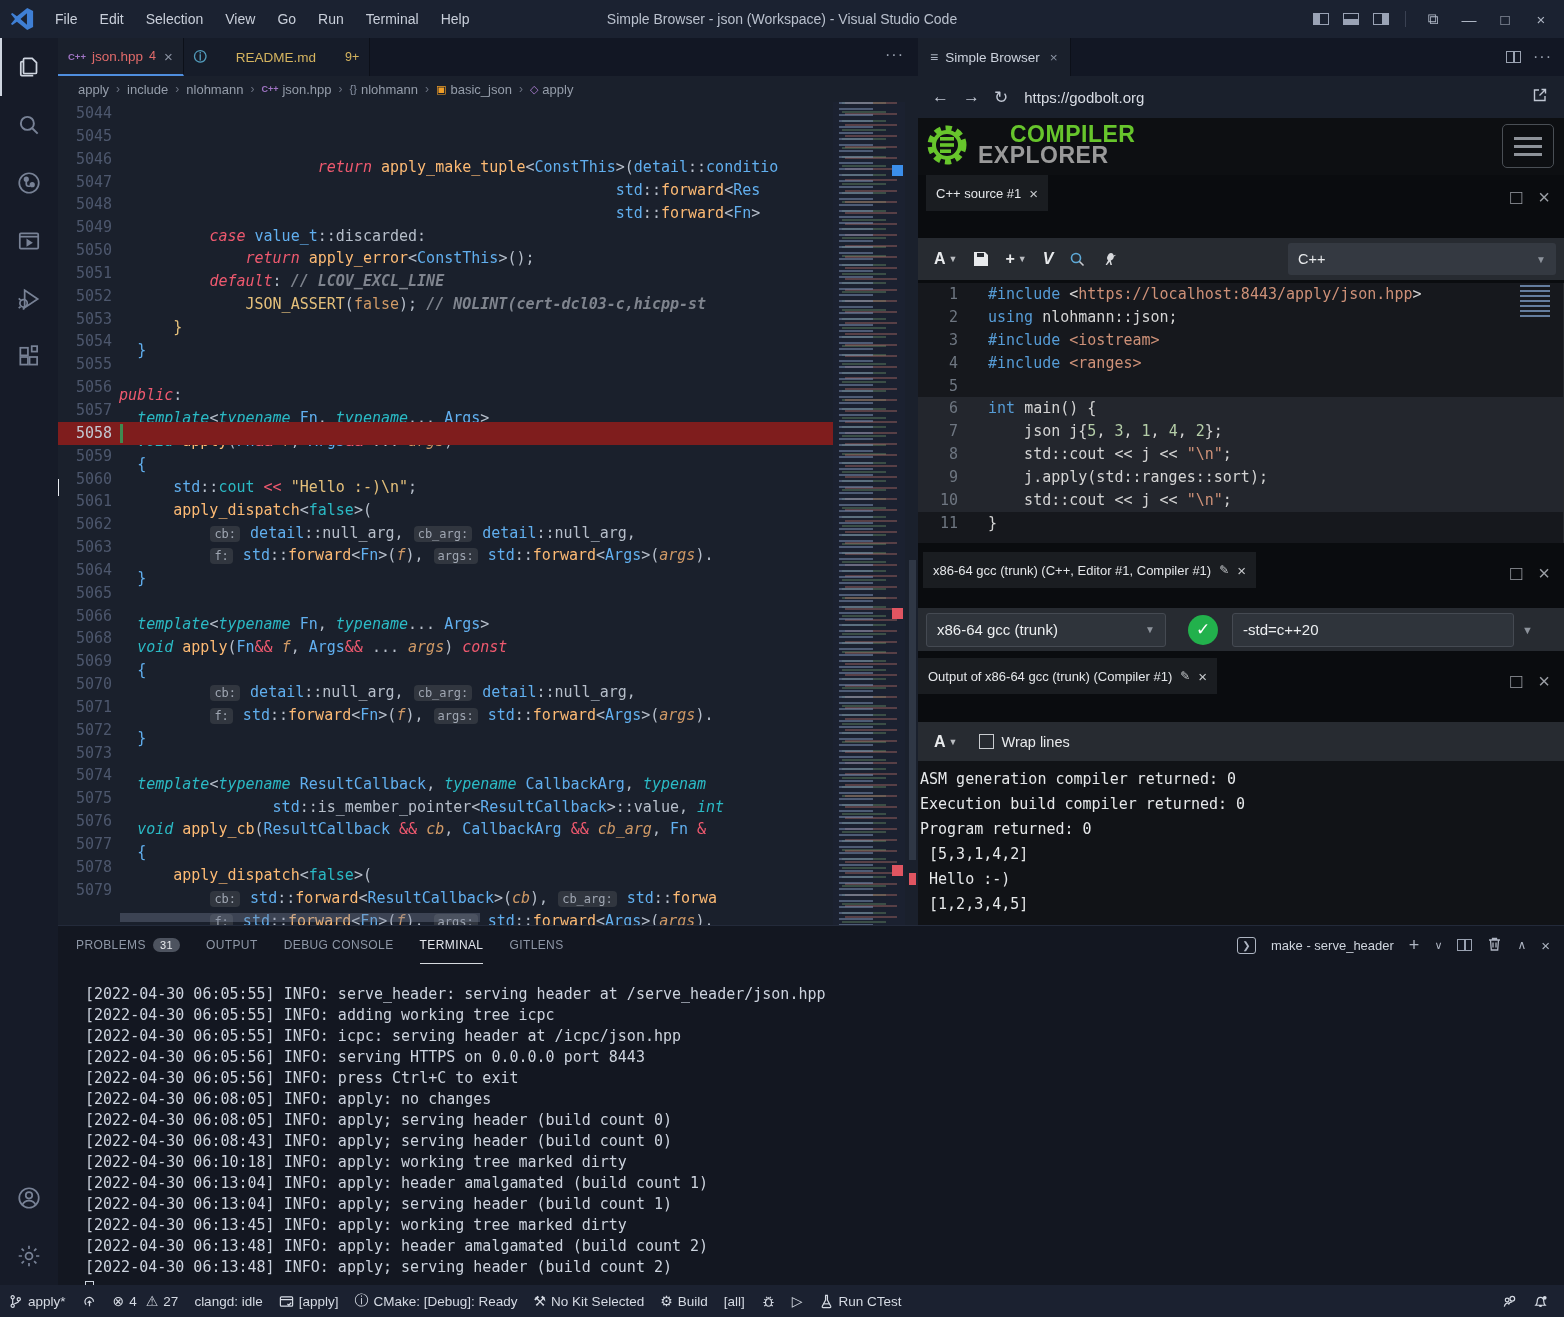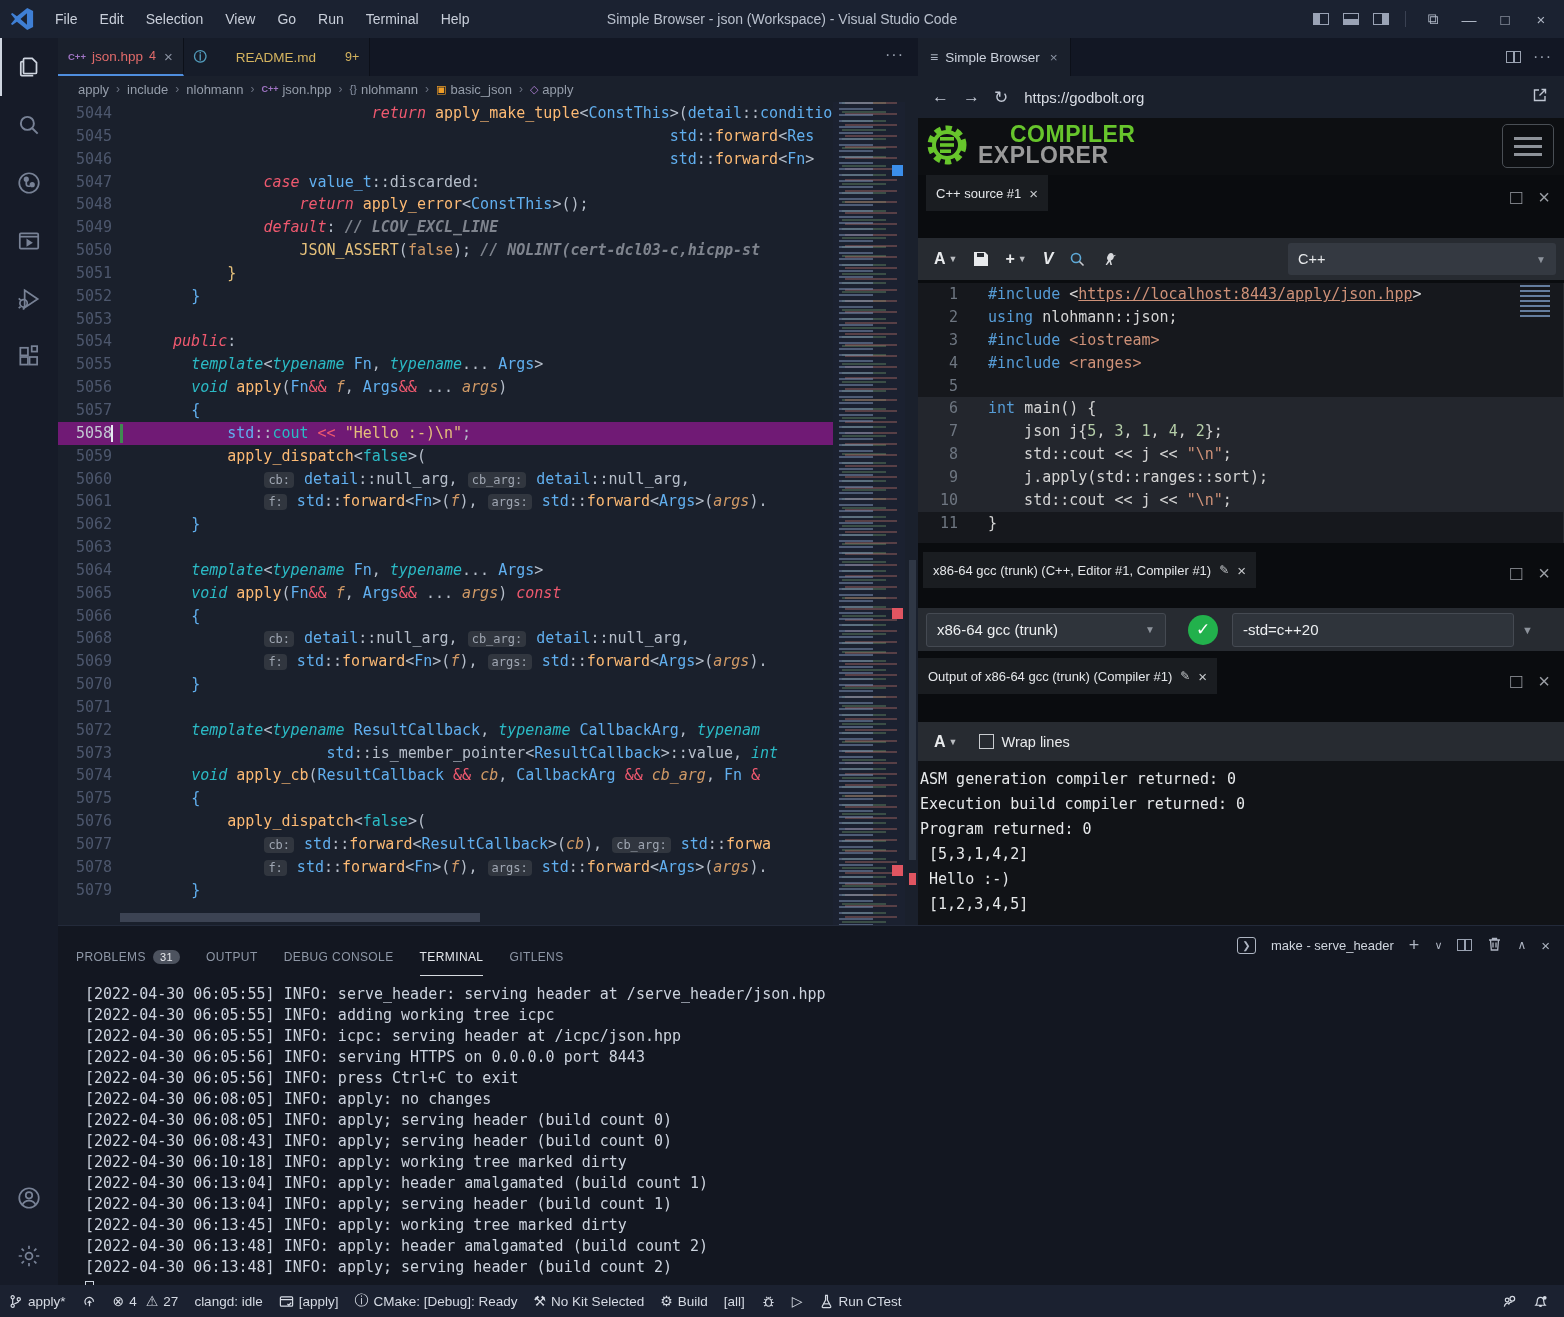--- a/index.html
+++ b/index.html
@@ -44,24 +44,24 @@
   .tab-label-yel { color:#d5b45f;padding-left:23px; }
   #tab-more { position:absolute; right:14px; top:8px; color:#9aa2b1; font-size:16px; letter-spacing:1px; }
   #breadcrumb { position:absolute; left:0; top:38px; width:860px; height:26px; display:flex; align-items:center;
     padding-left:20px; font-size:13px; color:#959daa; background:#1a202c; }
   .bc-sep { margin:0 7px; color:#6a7180; font-size:12px; }
   .bc-ico { margin-right:4px; font-size:11px; }
 
   
   #main-code { position:absolute; left:0; top:64px; width:775px; height:823px; overflow:hidden; }
   .cl { display:flex; height:22.85px; line-height:22.85px; white-space:pre;
-    font-family:"DejaVu Sans Mono",monospace; font-size:15px; position:relative; }
+    font-family:"DejaVu Sans Mono",monospace; font-size:15px; position:relative;flex-direction:column; }
   .cl .ln { width:54px; text-align:right; color:#4d576d; flex:0 0 54px; }
   .cl .lc { padding-left:43px; color:#b6beca; position:relative; }
-  .cl.act { background:#701a75; }
+  .cl.act { background:#7f1d1d; }
   .cl.act .ln { color:#c2c8d2; }
   .modbar { position:absolute; left:62px; top:2px; width:3px; height:19px; background:#3f8a51; }
   .caret { position:absolute; left:-1px; top:3px; width:2px; height:17px; background:#e7eaf0; }
   .sx-k { color:#ef596f; font-style:italic; } .sx-o { color:#ef596f; }
   .sx-t { color:#2bbac5; font-style:italic; } .sx-T { color:#61afef; }
   .sx-f { color:#fdba74; } .sx-m { color:#e5c07b; } .sx-s { color:#e5c07b; }
   .sx-p { color:#d19a66; font-style:italic; } .sx-b { color:#2bbac5; }
   .sx-n { color:#d19a66; } .sx-c { color:#7f848e; font-style:italic;font-weight:bold; }
   .sx-d { color:#b6beca; } .sx-y { color:#e5c07b; }
   .sx-h { background:#31363f; color:#9fa6b2; font-size:12px; border-radius:4px; padding:1px 4px; margin:0 1px; font-style:normal; }
@@ -120,21 +120,21 @@
   #lang-select .dd { margin-left:auto; color:#8d939c; font-size:10px; }
 
   #ce-code { position:absolute; left:0; top:165px; width:646px; height:260px; background:#16181d; overflow:hidden;
     border-right:1px solid rgba(255,255,255,.07); }
   .vl { display:flex; height:22.9px; line-height:22.9px; white-space:pre;
     font-family:"DejaVu Sans Mono",monospace; font-size:15px; }
   .vl .ln { width:40px; text-align:right; color:#6e7681; flex:0 0 40px; }
   .vl .lc { padding-left:30px; color:#d4d4d4; }
   .vl.hl { background:#23262d; }
   .sv-kwb { color:#569cd6; } .sv-strv { color:#ce9178; } .sv-numv { color:#b5cea8; }
-  .sv-dv { color:#d4d4d4; } .sv-lnk { color:#ce9178; text-decoration:underline; }
+  .sv-dv { color:#d4d4d4; } .sv-lnk { color:#ce9178; }
   #ce-mm { position:absolute; right:6px; top:167px; width:40px; height:34px;
     background-image:repeating-linear-gradient(180deg, rgba(120,150,190,.8) 0 2px, transparent 2px 5px);
     background-size:30px 100%; background-repeat:no-repeat; background-position:2px 0; }
 
   #ce-comp-tab { left:5px; top:434px; }
   #ce-comp-row { position:absolute; left:0; top:490px; width:646px; height:43px; background:#272b31; display:flex; align-items:center; }
   #compiler-select { margin-left:8px; width:240px; height:34px; background:#2f343b; border:1px solid #454a52; border-radius:3px;
     display:flex; align-items:center; padding:0 10px; color:#eceef0; font-size:15px; }
   #compiler-select .dd { margin-left:auto; color:#8d939c; font-size:10px; }
   #comp-check { margin-left:22px; width:30px; height:30px; border-radius:50%; background:#22b14c;
@@ -147,21 +147,21 @@
   #ce-out-toolbar { position:absolute; left:0; top:604px; width:646px; height:39px; background:#272b31;
     display:flex; align-items:center; color:#e8eaec; }
   #wrap-box { width:15px; height:15px; border:1.6px solid #c9ccd0; margin-left:22px; margin-right:7px; }
   #wrap-label { font-size:14.5px; color:#e8eaec; }
   #ce-output { position:absolute; left:0; top:643px; width:646px; height:164px; background:#111317;
     font-family:"DejaVu Sans Mono",monospace; font-size:15px; color:#e6e8ea; padding-top:6px; }
   .out-line { height:25px; line-height:25px; white-space:pre; padding-left:2px; }
 
   
   #panel { left:58px; top:925px; width:1506px; height:360px; background:#131721; border-top:1px solid #232a3a; }
-  #panel-tabs { position:absolute; left:18px; top:12px; height:38px; display:flex; align-items:flex-start; gap:26px;
+  #panel-tabs { position:absolute; left:18px; top:0; height:38px; display:flex; align-items:flex-start; gap:26px;
     font-size:12px; color:#8e97a6; letter-spacing:.4px; }
   .ptab { display:flex; align-items:center; gap:7px; height:38px; }
   .ptab.active { color:#e3e6eb; border-bottom:1.5px solid #d7dbe0; }
   .pbadge { background:#4d535f; color:#e8eaee; border-radius:9px; font-size:11px; padding:1px 7px; }
   #panel-right { position:absolute; right:14px; top:0; height:38px; display:flex; align-items:center; gap:15px; color:#aeb5c2; font-size:15px; }
   #term-ico { width:19px; height:17px; border:1.5px solid #aeb5c2; border-radius:3px; font-size:10px;
     display:flex; align-items:center; justify-content:center; }
   #term-title { font-size:13px; color:#cfd5de; }
   #terminal { position:absolute; left:27px; top:58px; width:1460px; height:300px;
     font-family:"DejaVu Sans Mono",monospace; font-size:15px; color:#ccd3de; }

